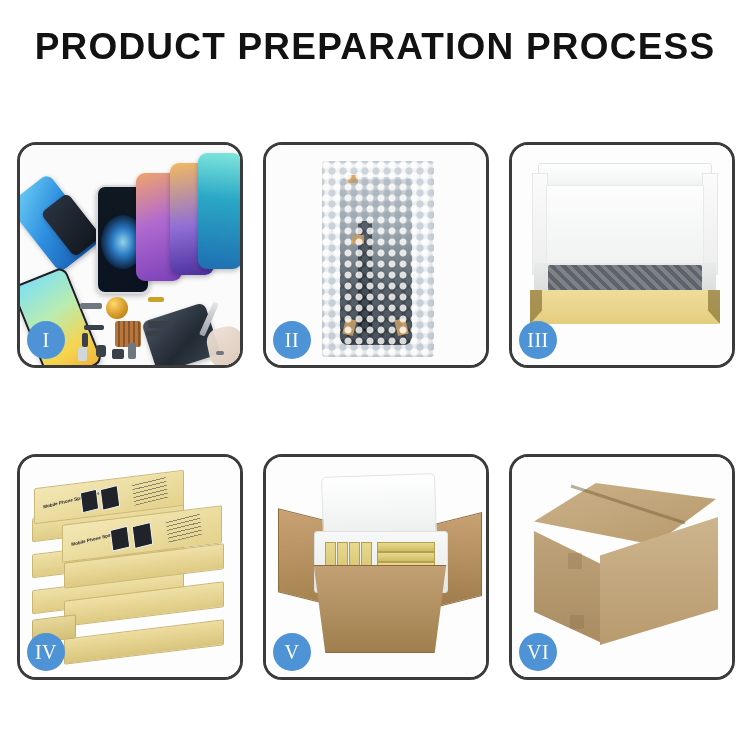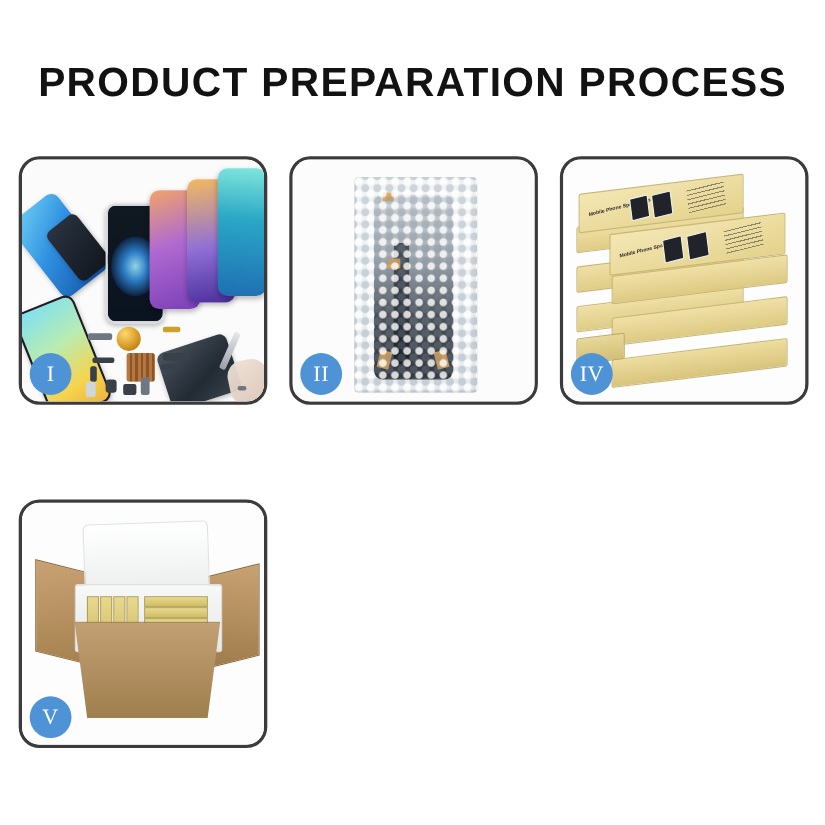--- a/index.html
+++ b/index.html
@@ -1,21 +1,21 @@
 <!DOCTYPE html>
 <html><head>
 <meta charset="utf-8">
 <style>
   html,body{margin:0;padding:0;}
   body{
     width:750px;height:750px;background:#ffffff;
     font-family:"Liberation Sans", sans-serif;
     overflow:hidden;position:relative;
   }
-  .header{width:750px;text-align:center;padding-top:56px;box-sizing:border-box;}
+  .header{width:750px;text-align:center;padding-top:28px;box-sizing:border-box;}
   .title{
     font-size:37px;font-weight:700;letter-spacing:1.2px;color:#121212;
     line-height:1.05;white-space:nowrap;
   }
   .subtitle{
     font-size:15.2px;font-weight:400;color:#2b2b2b;margin-top:13px;
     letter-spacing:0.1px;white-space:nowrap;
   }
   .grid{
     position:absolute;left:17px;top:142px;width:718px;
@@ -196,20 +196,34 @@
         <div class="bw-tape" style="left:30px;top:74px;width:12px;height:9px;"></div>
         <div class="bw-tape" style="left:22px;top:158px;width:11px;height:16px;transform:rotate(14deg);"></div>
         <div class="bw-tape" style="left:74px;top:158px;width:11px;height:16px;transform:rotate(-14deg);"></div>
         <div class="bubbles"></div>
         <div class="bubbles2"></div>
       </div>
     </div>
     <div class="badge">II</div>
   </div>
 
+  <div class="card">
+    <div class="scene p3">
+      <div class="b3-lidback"></div>
+      <div class="b3-flapL"></div>
+      <div class="b3-flapR"></div>
+      <div class="b3-foamback"></div>
+      <div class="b3-tray"></div>
+      <div class="b3-grey"></div>
+      <div class="b3-front"></div>
+      <div class="b3-edgeL"></div>
+      <div class="b3-edgeR"></div>
+    </div>
+    <div class="badge">III</div>
+  </div>
 
   <div class="card">
     <div class="scene p4">
 
       <div class="stk" style="left:12px;top:52px;width:150px;height:22px;background:linear-gradient(180deg,#efe0a6,#dfcd86);transform:skewY(-7deg);border:1px solid #c9b673;"></div>
       <div class="stk" style="left:12px;top:88px;width:150px;height:22px;background:linear-gradient(180deg,#efe0a6,#dfcd86);transform:skewY(-7deg);border:1px solid #c9b673;"></div>
       <div class="stk" style="left:12px;top:124px;width:150px;height:22px;background:linear-gradient(180deg,#efe0a6,#dfcd86);transform:skewY(-7deg);border:1px solid #c9b673;"></div>
 
       <div class="stk" style="left:14px;top:22px;width:148px;height:34px;background:linear-gradient(170deg,#f3e7b4,#e4d28c);transform:skewY(-7deg);border:1px solid #cbb876;">
         <div class="lbl" style="left:8px;top:13px;transform:rotate(-7deg);">Mobile Phone Spare Parts</div>
@@ -246,14 +260,25 @@
         <div class="v-yellow" style="left:62px;top:10px;width:56px;height:8px;"></div>
         <div class="v-yellow" style="left:62px;top:20px;width:56px;height:8px;"></div>
         <div class="v-yellow" style="left:62px;top:30px;width:56px;height:8px;"></div>
         <div class="v-yellow" style="left:62px;top:40px;width:56px;height:8px;"></div>
       </div>
       <div class="v-body"></div>
     </div>
     <div class="badge">V</div>
   </div>
 
+  <div class="card">
+    <div class="scene p6">
+      <div class="c6-top"></div>
+      <div class="c6-left"></div>
+      <div class="c6-right"></div>
+      <div class="c6-seam" style="left:56px;top:46px;width:120px;height:3px;transform:rotate(18deg);"></div>
+      <div class="c6-seam" style="left:56px;top:96px;width:14px;height:16px;opacity:.45;"></div>
+      <div class="c6-seam" style="left:58px;top:158px;width:14px;height:14px;opacity:.45;"></div>
+    </div>
+    <div class="badge">VI</div>
+  </div>
 
 </div>
 
 </body></html>

